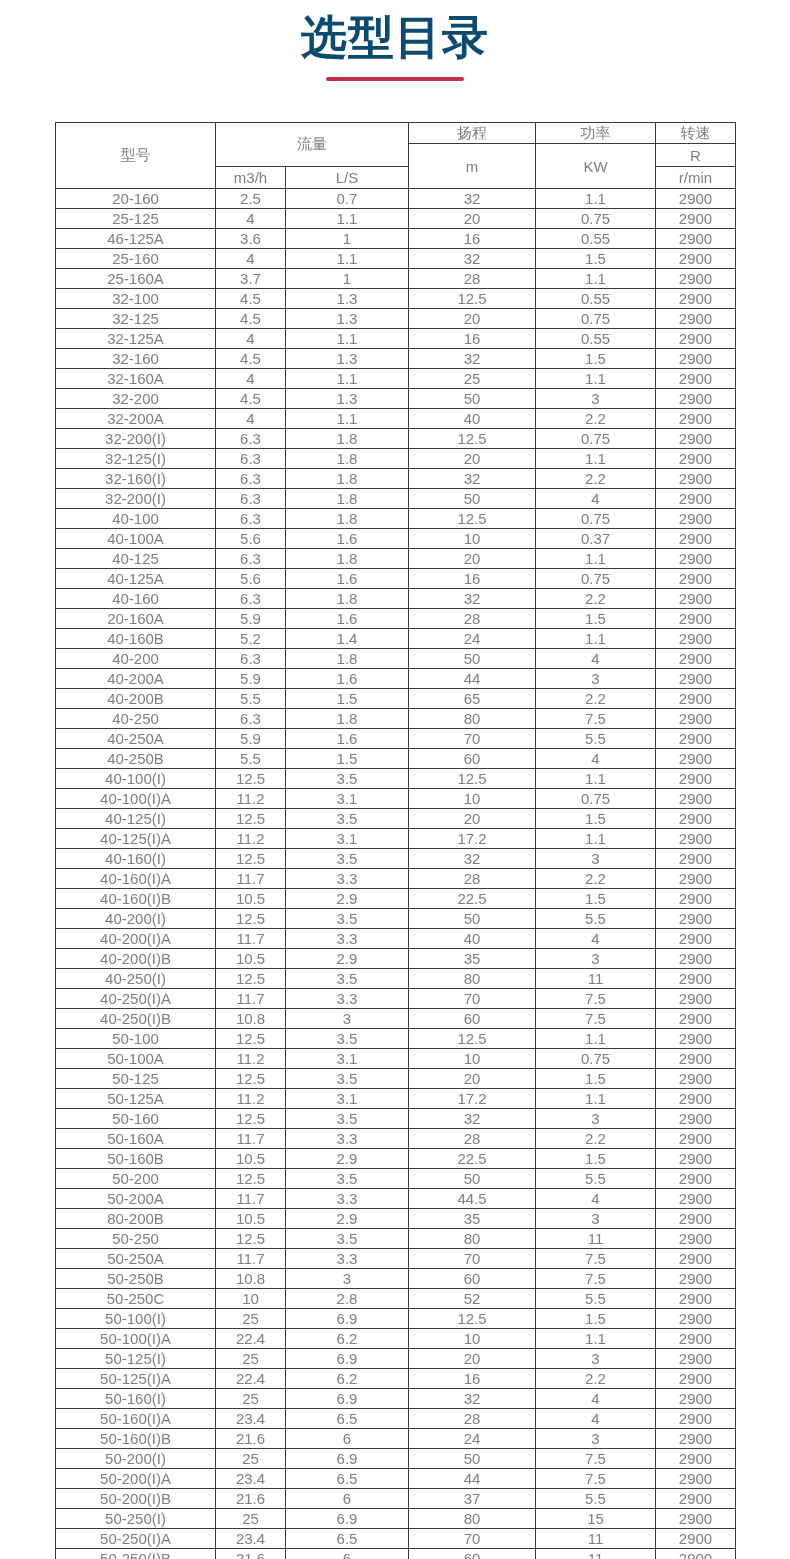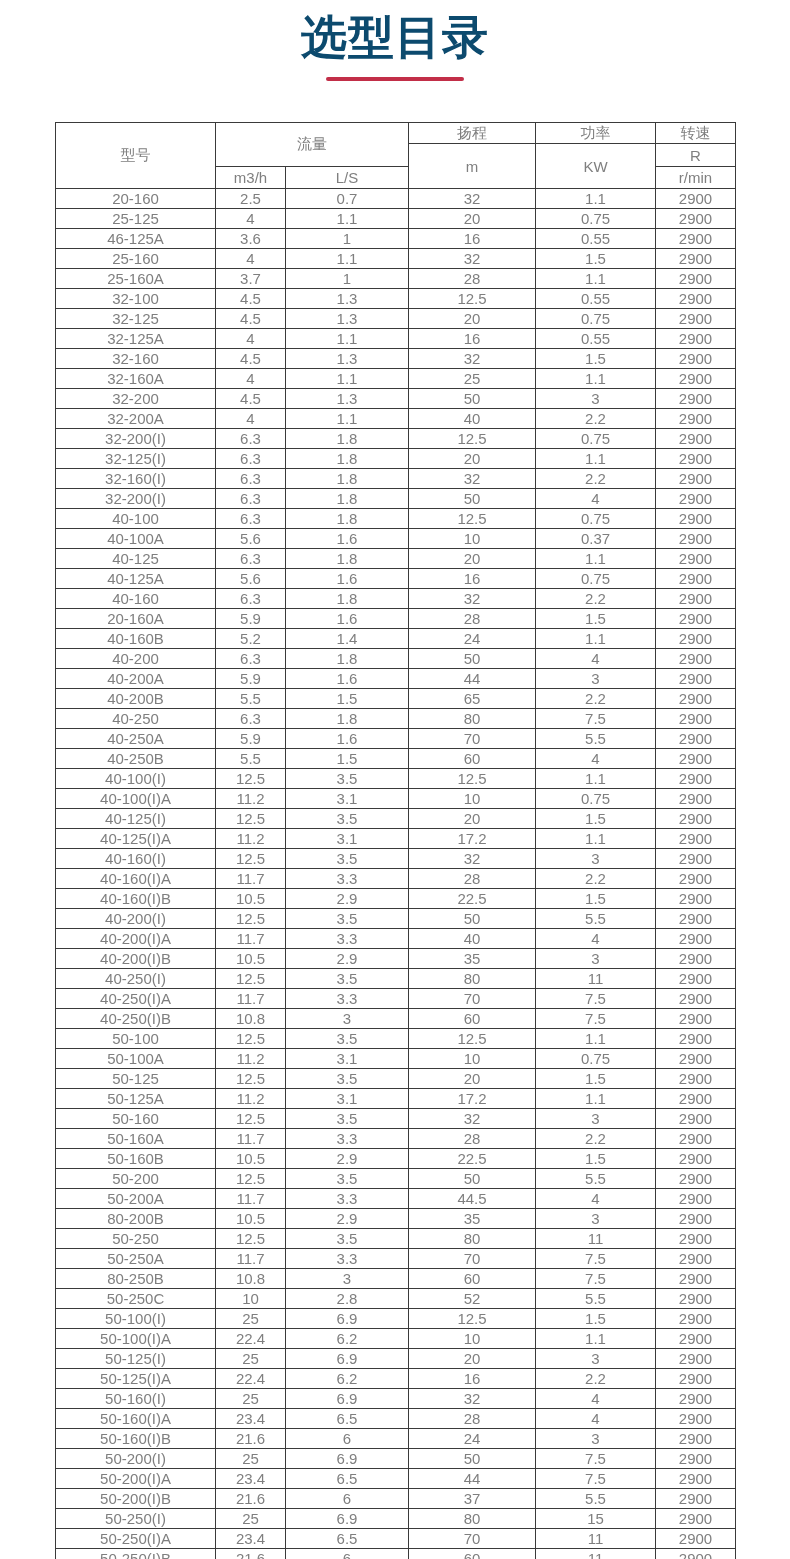--- a/index.html
+++ b/index.html
@@ -507,21 +507,21 @@
         </tr>
         <tr>
           <td>50-250A</td>
           <td>11.7</td>
           <td>3.3</td>
           <td>70</td>
           <td>7.5</td>
           <td>2900</td>
         </tr>
         <tr>
-          <td>80-250B</td>
+          <td>50-250B</td>
           <td>10.8</td>
           <td>3</td>
           <td>60</td>
           <td>7.5</td>
           <td>2900</td>
         </tr>
         <tr>
           <td>50-250C</td>
           <td>10</td>
           <td>2.8</td>

